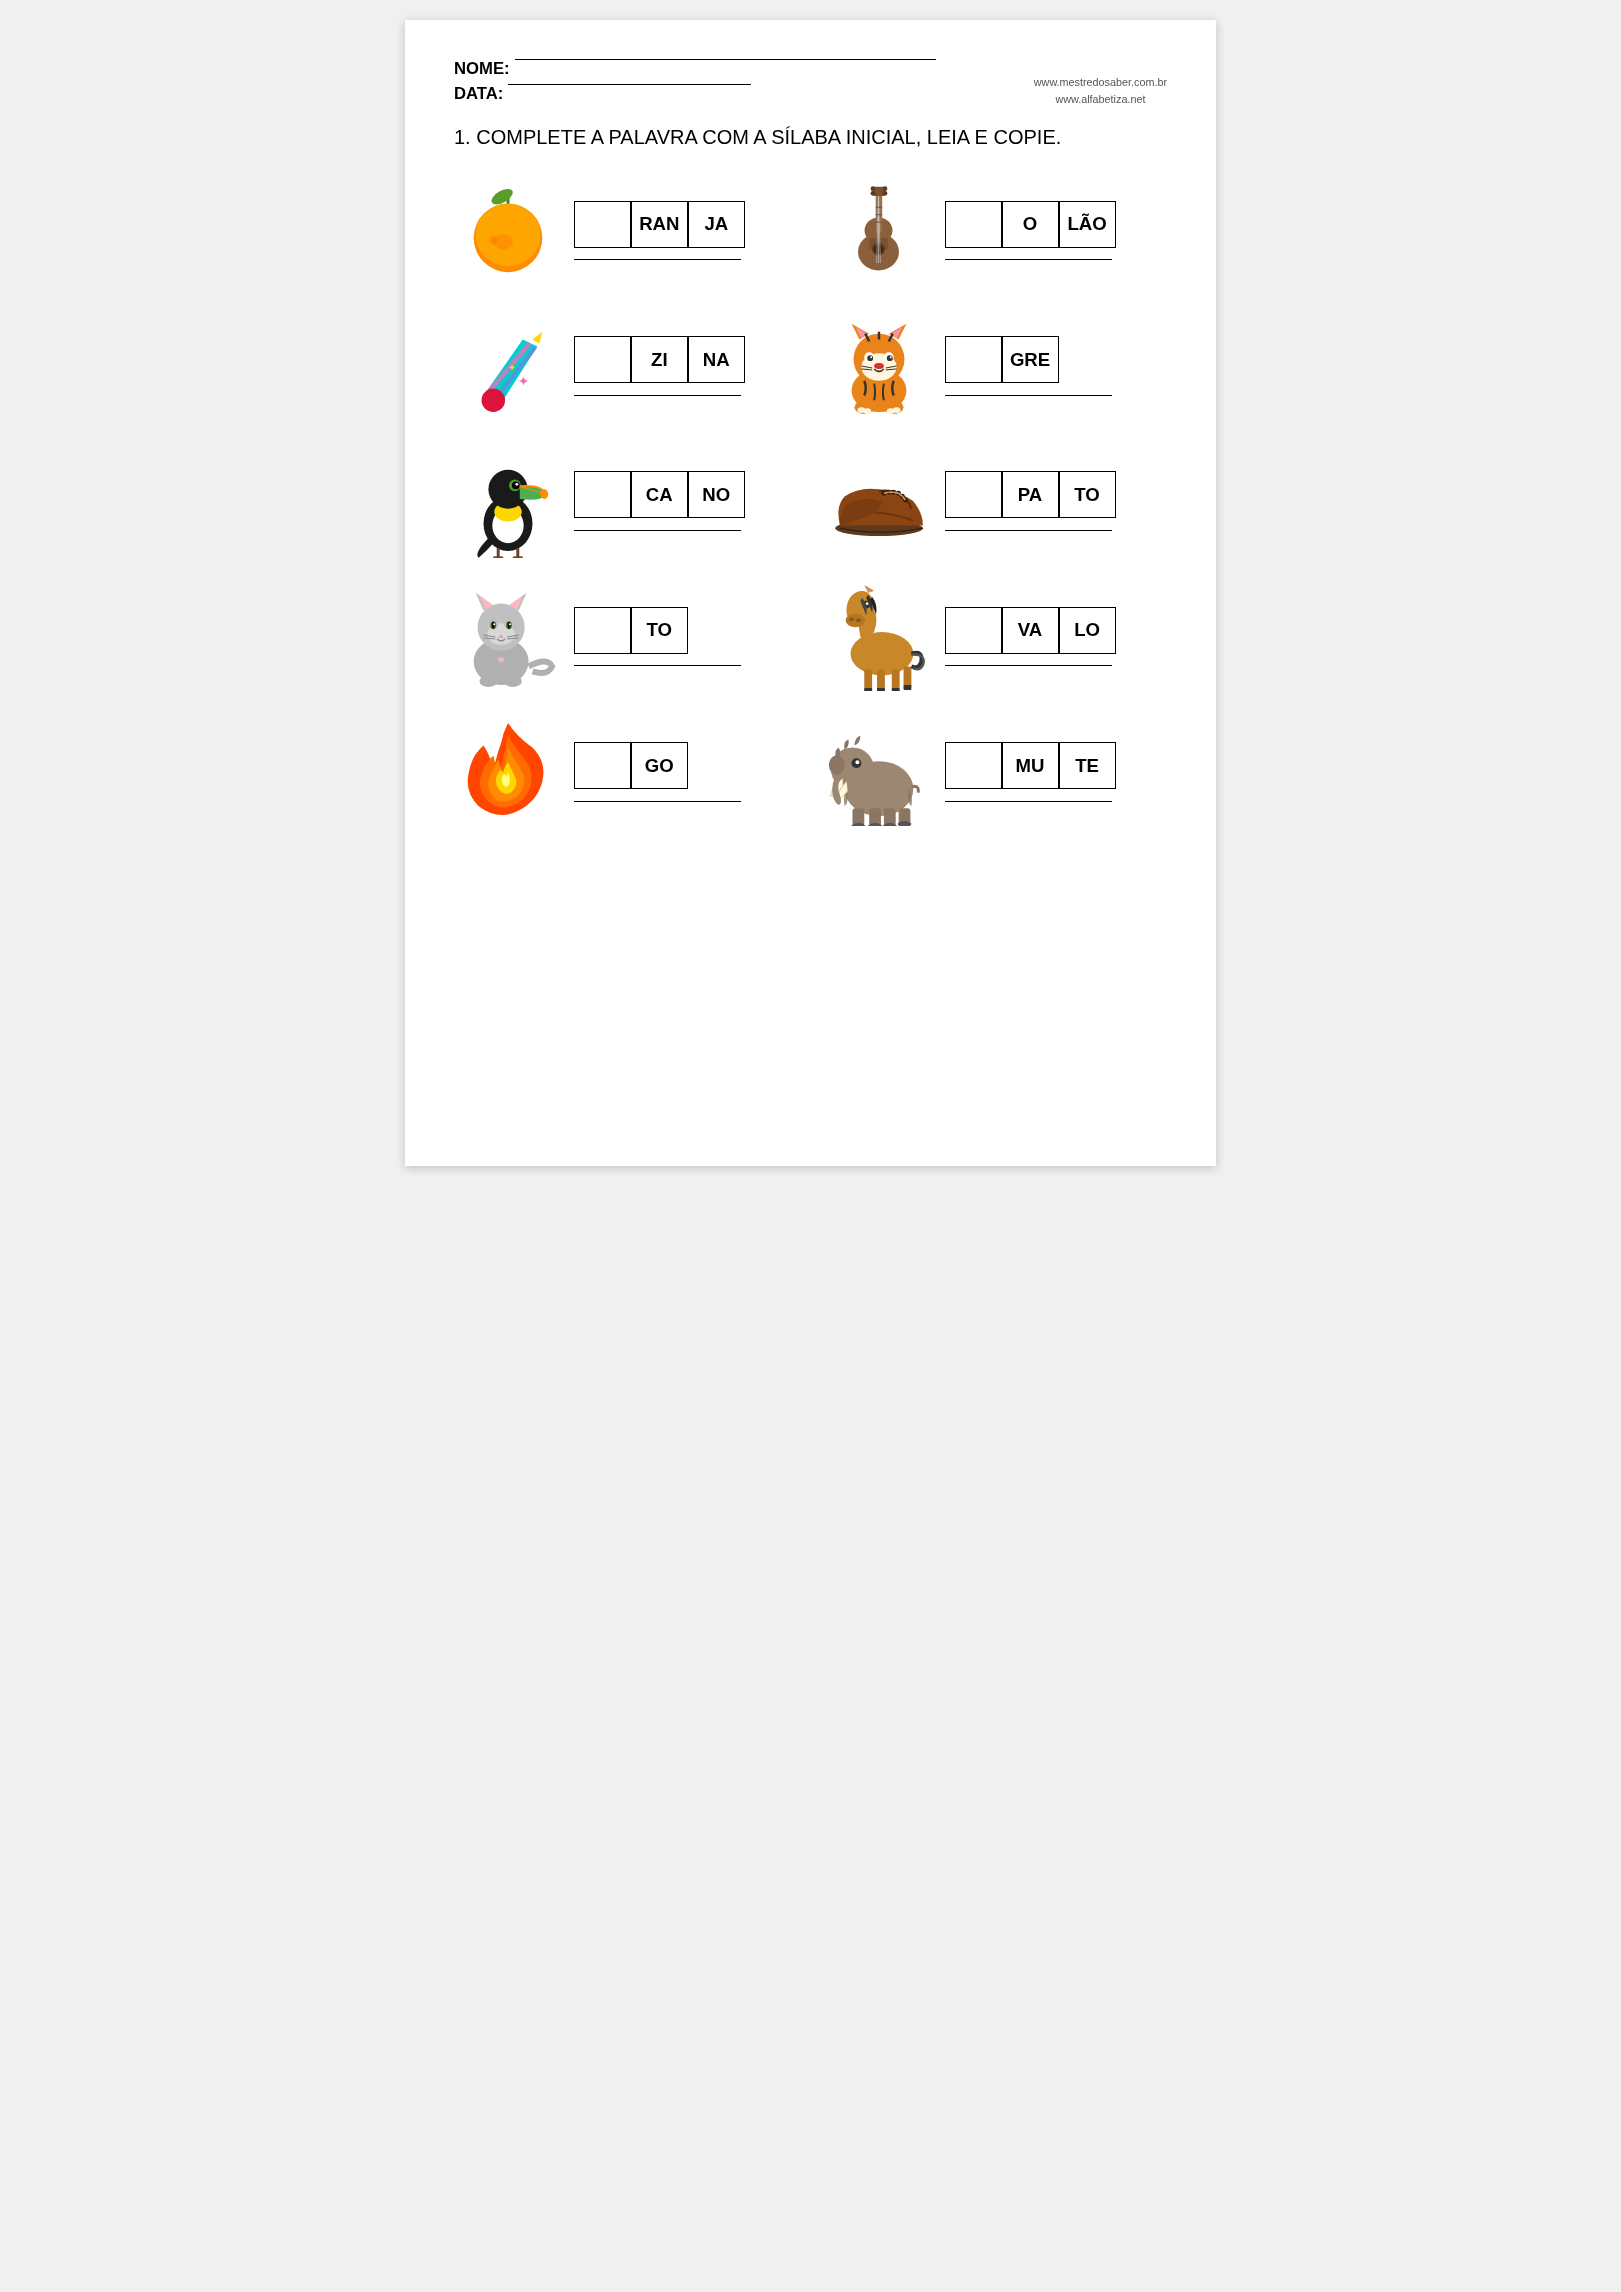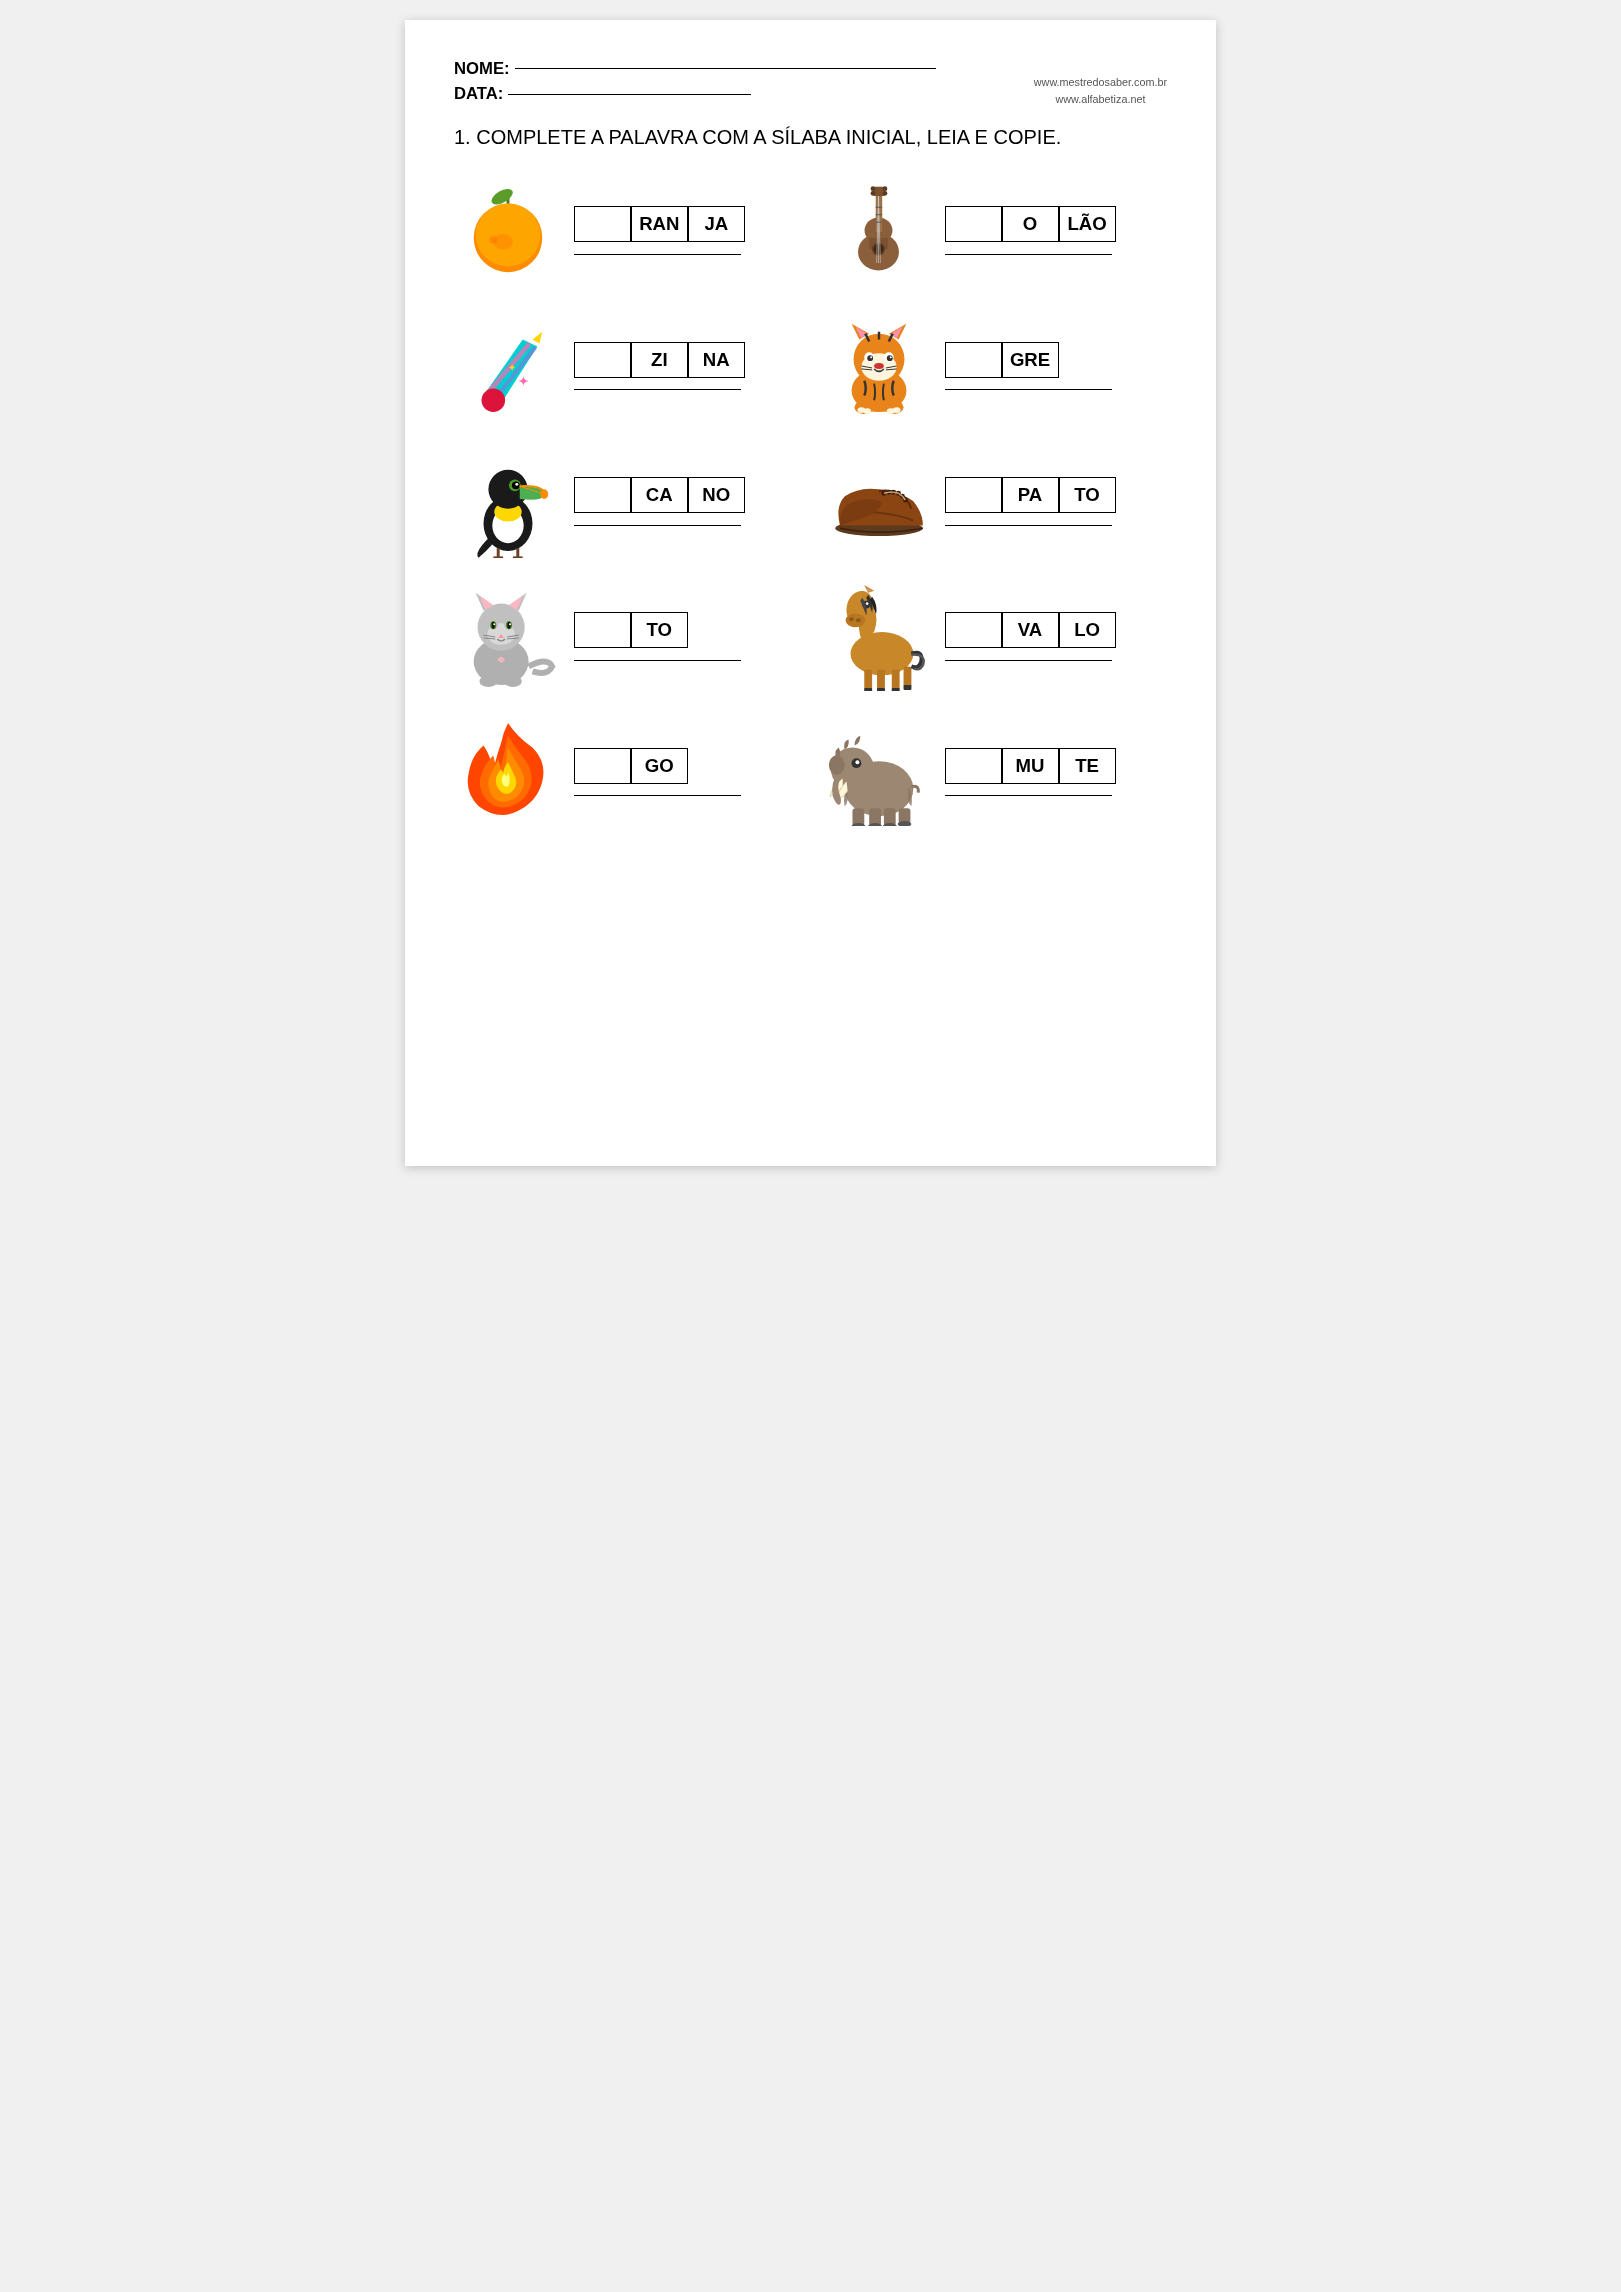--- a/index.html
+++ b/index.html
@@ -24,21 +24,21 @@
 
     .header {
       margin-bottom: 19.6px;
     }
 
     .header-line {
       font-size: 16.7px;
       font-weight: bold;
       margin-bottom: 5.9px;
       display: flex;
-      align-items: center;
+      align-items: flex-start;
     }
 
     .header-line .underline {
       border-bottom: 1.5px solid black;
       display: inline-block;
       margin-left: 4.9px;
     }
 
     .website-info {
       position: absolute;
@@ -95,21 +95,21 @@
 
     .boxes-row {
       display: flex;
       align-items: center;
       gap: 0;
     }
 
     .box {
       border: 1.5px solid black;
       width: 57px;
-      height: 36px;
+      height: 47px;
       display: flex;
       align-items: center;
       justify-content: center;
       font-size: 18.6px;
       font-weight: bold;
     }
 
     .box.empty {
       background: white;
     }

